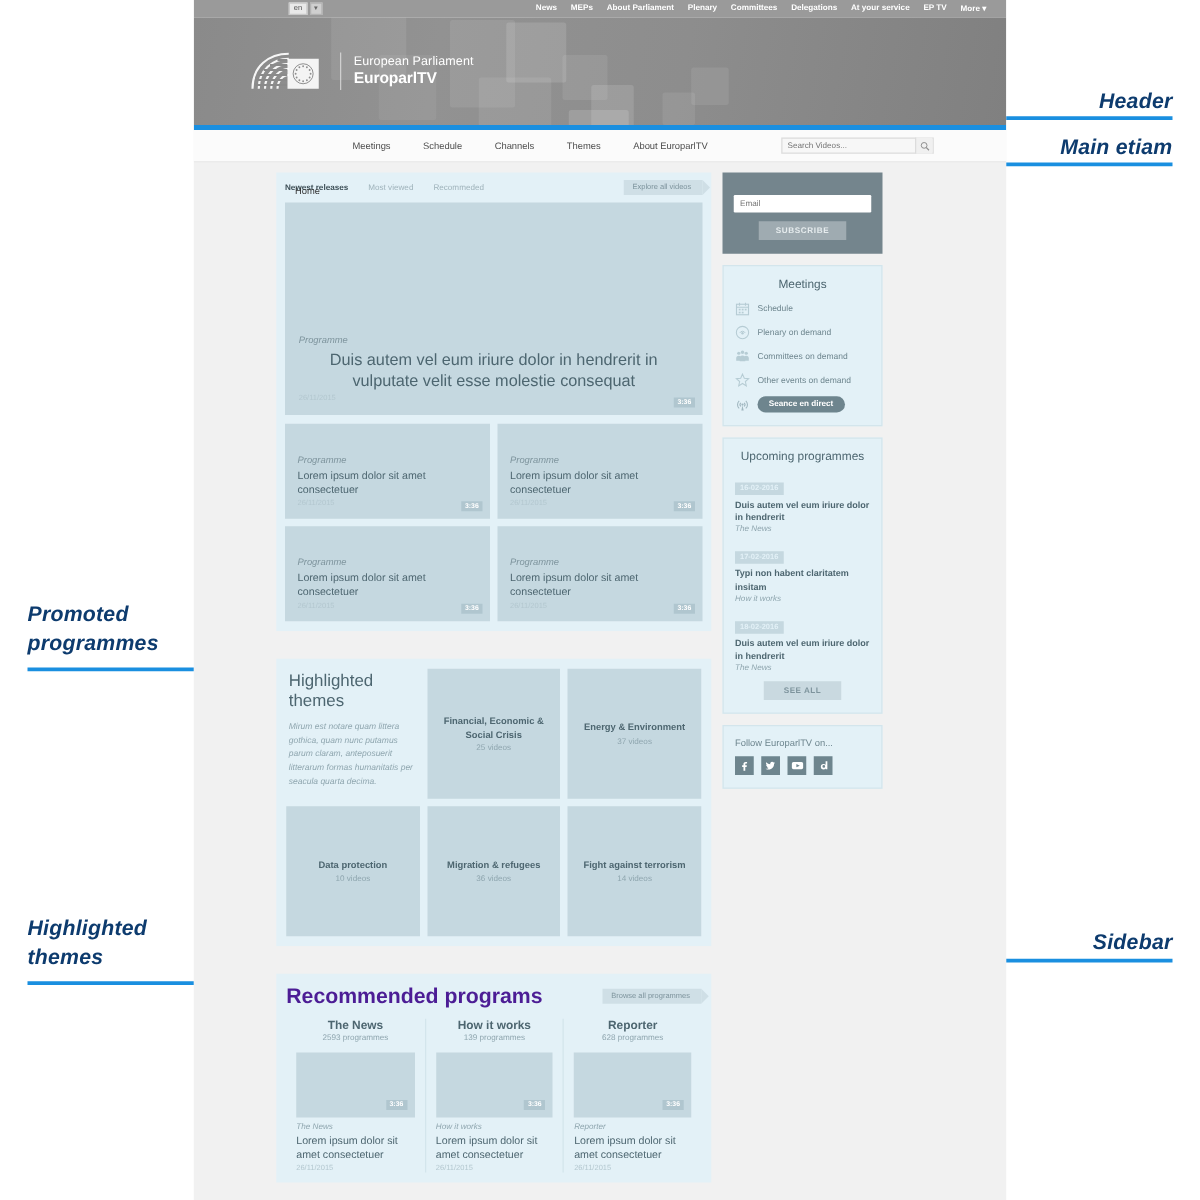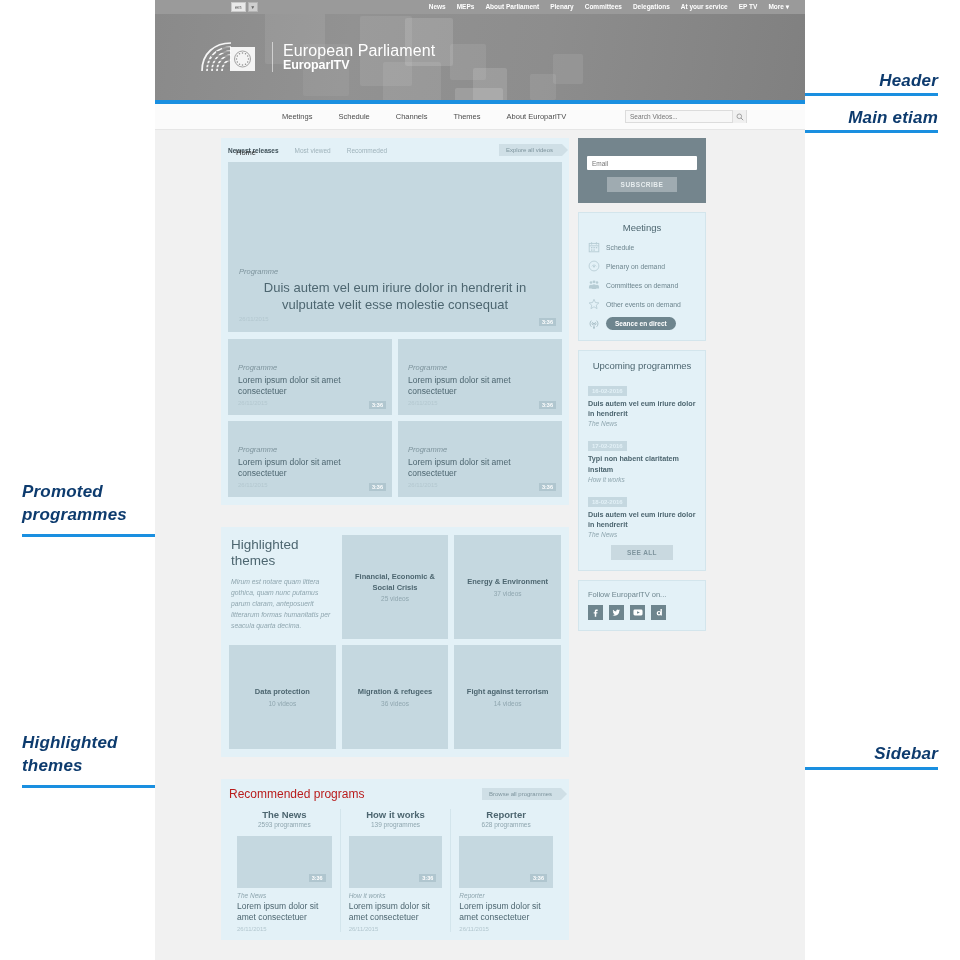--- a/index.html
+++ b/index.html
@@ -77,21 +77,21 @@
     overflow: hidden;
   }
   .banner-sq { position: absolute; background: rgba(255,255,255,.085); border-radius: 2px; }
   .logo-wrap {
     position: absolute; left: 45px; top: 26px;
     display: flex; align-items: center; gap: 10px;
   }
   .logo-mark { width: 62px; height: 34px; }
   .logo-divider { width: 1px; height: 30px; background: rgba(255,255,255,.55); }
   .logo-text { color: #fff; line-height: 1.08; }
-  .logo-text .l1 { font-size: 16px; letter-spacing: .1px; }
+  .logo-text .l1 { font-size: 10px; letter-spacing: .1px; }
   .logo-text .l2 { font-size: 12.5px; font-weight: bold; letter-spacing: -.1px; }
   .blue-rule { height: 4px; background: #1a8fe0; }
 
   
   .main-menu {
     height: 26px; background: #fbfbfb;
     border-bottom: 1px solid #e6e6e6;
     display: flex; align-items: stretch;
     position: relative;
   }
@@ -198,21 +198,21 @@
     display: flex; flex-direction: column;
     align-items: center; justify-content: center;
     text-align: center; padding: 6px;
   }
   .theme-name { font-size: 7.5px; font-weight: bold; color: #4d6670; line-height: 1.35; }
   .theme-count { font-size: 6.5px; color: #8fa6af; margin-top: 2px; }
 
   
   .rec { padding: 8px; }
   .rec-head { display: flex; align-items: center; margin-bottom: 8px; }
-  .rec-head h2 { font-size: 12px; font-weight: normal; color: #b91c1c; }
+  .rec-head h2 { font-size: 17px; font-weight: bold; color: #4c1d95; }
   .rec-grid { display: grid; grid-template-columns: 1fr 1fr 1fr; gap: 0; }
   .rec-col { padding: 0 8px; border-left: 1px solid #d3e5ec; }
   .rec-col:first-child { border-left: 0; }
   .rec-col h3 {
     font-size: 9.5px; font-weight: bold; color: #4d6670;
     text-align: center; line-height: 1.2;
   }
   .rec-sub { font-size: 6.5px; color: #8fa6af; text-align: center; margin-top: 1px; margin-bottom: 8px; }
   .rec-thumb { background: #c5d8e0; height: 52px; position: relative; }
   .rec-kicker { font-size: 6.5px; font-style: italic; color: #8fa6af; margin-top: 4px; }

